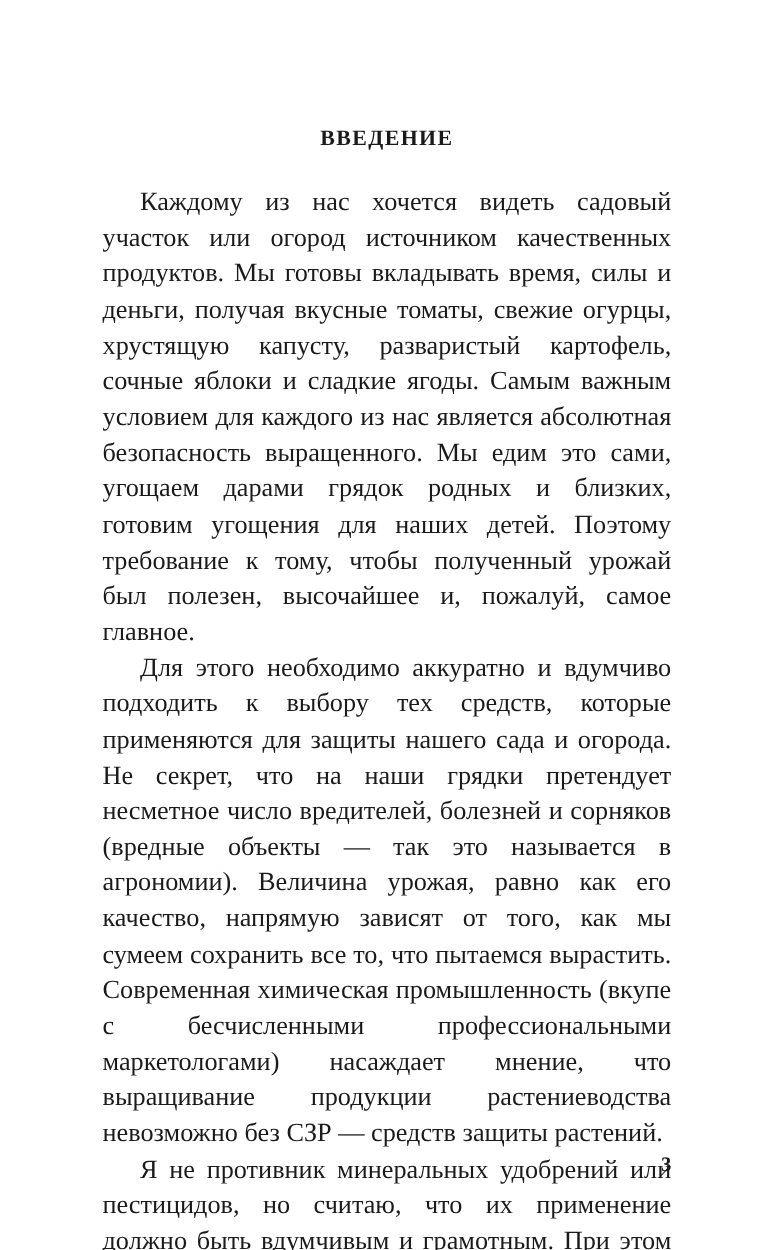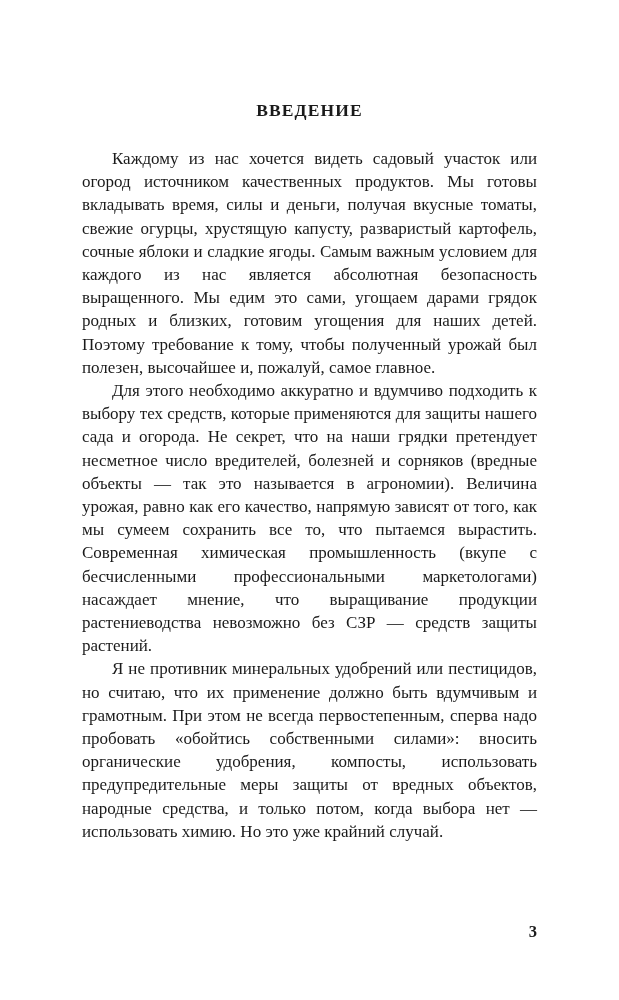--- a/index.html
+++ b/index.html
@@ -24,21 +24,21 @@
   .chapter-title {
     text-align: center;
     font-size: 17.5px;
     font-weight: bold;
     letter-spacing: 1.1px;
     margin: 0 0 26px 0;
     font-family: "Liberation Serif", serif;
   }
   .body-text p {
     margin: 0;
-    font-size: 17px;
+    font-size: 21px;
     line-height: 1.365;
     text-align: justify;
     text-indent: 30px;
     hyphens: manual;
     font-family: "Liberation Serif", serif;
   }
   .body-text p.last-para {
     text-align: left;
   }
   .page-number {

